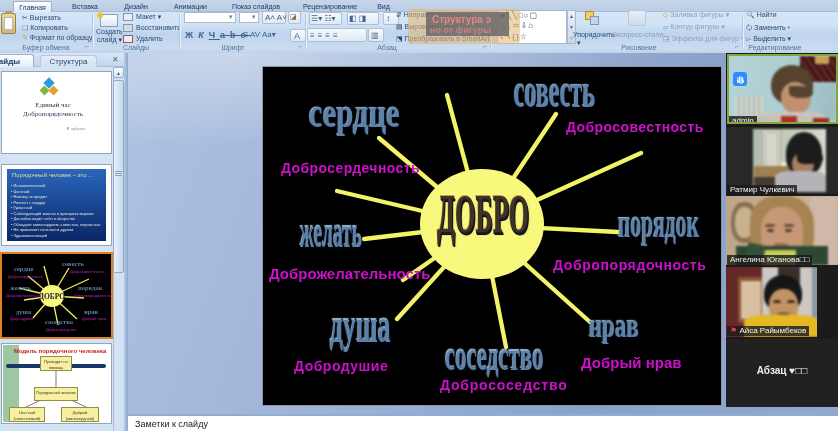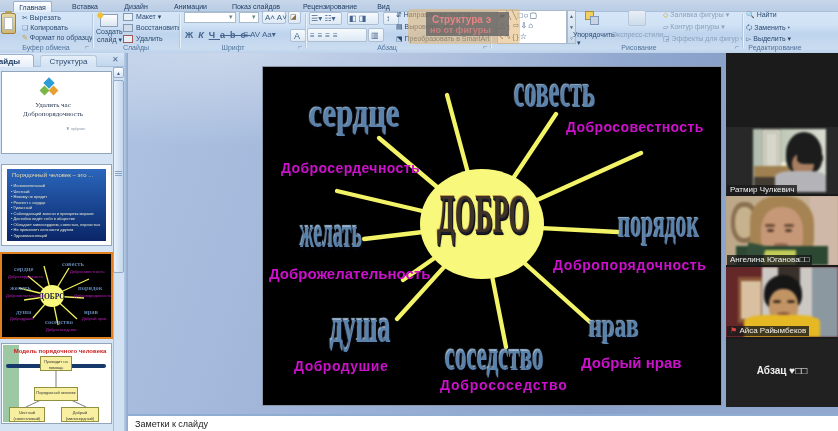--- a/index.html
+++ b/index.html
@@ -128,21 +128,21 @@
   <div id="lpanel">
     <div class="abs" style="left:0;top:0;width:128px;height:14px;background:linear-gradient(#d8e6f5,#c2d6ec);border-bottom:1px solid #aabfda;"></div>
     <div class="abs" style="left:-26px;top:1px;width:60px;height:13px;background:linear-gradient(#fdfeff,#e6eef8);border:1px solid #9ab1cc;border-bottom:none;border-radius:3px 3px 0 0;font-size:8px;color:#1e3c64;text-align:center;line-height:13px;font-weight:bold;">Слайды</div>
     <div class="abs" style="left:40px;top:2px;width:57px;height:12px;font-size:8px;color:#2c4a70;text-align:center;line-height:12px;border:1px solid #b6c8dc;border-bottom:none;border-radius:3px 3px 0 0;background:linear-gradient(#e4eef8,#d2e2f2);">Структура</div>
     <div class="abs" style="left:112px;top:2px;font-size:8px;color:#4a6a90;">✕</div>
 
     <div class="thumb" style="left:1px;top:18px;width:111px;height:83px;"></div>
     <div class="abs" style="left:45px;top:26px;width:8px;height:8px;background:#2e9cd8;transform:rotate(45deg);"></div>
     <div class="abs" style="left:41px;top:34px;width:7px;height:7px;background:#7ab648;transform:rotate(45deg);"></div>
     <div class="abs" style="left:50px;top:34px;width:7px;height:7px;background:#e8a030;transform:rotate(45deg);"></div>
-    <div class="abs" style="left:0px;top:48px;width:106px;text-align:center;font-family:'Liberation Serif',serif;font-size:7px;color:#283850;">Удалить час</div>
+    <div class="abs" style="left:0px;top:48px;width:106px;text-align:center;font-family:'Liberation Serif',serif;font-size:7px;color:#283850;">Единый час</div>
     <div class="abs" style="left:0px;top:57px;width:106px;text-align:center;font-family:'Liberation Serif',serif;font-size:7px;color:#283850;">Добропорядочность</div>
     <div class="abs" style="left:66px;top:73px;font-size:4px;color:#8898a8;">♜ лубрикс</div>
 
     <div class="thumb" style="left:1px;top:111px;width:111px;height:82px;"></div>
     <div class="abs" style="left:7px;top:116px;width:99px;height:72px;background:linear-gradient(#2a66bc,#0a2668);"></div>
     <div class="abs" style="left:12px;top:119px;font-size:6px;color:#ead9a8;">Порядочный человек – это ...</div>
     <div class="abs" style="left:11px;top:130px;font-size:4px;line-height:5.5px;color:#e8e8d0;">• Исполнительный<br>• Честный<br>• Никому не вредит<br>• Реагент с сердце<br>• Гуманный<br>• Соблюдающий законы и принципы морали<br>• Достойно ведёт себя в обществе<br>• Обладает милосердием, совестью, верностью<br>• Не причиняет неясности другим<br>• Здравомыслящий</div>
 
     <div class="abs" style="left:0px;top:199px;width:113px;height:87px;background:#000;border:2px solid #e08020;"></div>
     <svg class="abs" width="109" height="83" style="left:2px;top:201px;">
@@ -236,20 +236,40 @@
     <div class="mw" style="left:290px;top:190px;letter-spacing:0.6px;">Добропорядочность</div>
     <div class="mw" style="left:31px;top:291px;letter-spacing:0.5px;">Добродушие</div>
     <div class="mw" style="left:177px;top:310px;letter-spacing:0.8px;">Добрососедство</div>
     <div class="mw" style="left:318px;top:287px;font-size:15px;">Добрый нрав</div>
   </div>
   <div id="notes">
       <div style="position:absolute;left:7px;top:3px;font-size:9px;color:#1a1a1a;">Заметки к слайду</div>
     </div>
   <div id="sidebar">
 
+    <div class="abs" style="left:1px;top:1px;width:111px;height:70px;border:2px solid #84a43c;background:#b0d0d4;overflow:hidden;">
+      <div class="abs" style="left:0;top:0;width:107px;height:64px;filter:blur(1.1px);background:linear-gradient(100deg,#b4d4d8 0%,#aecdd2 55%,#9cbcc2 100%);">
+        <div class="abs" style="left:71px;top:0px;width:40px;height:26px;background:repeating-linear-gradient(55deg,#622626 0 3px,#3c1618 3px 6px);"></div>
+        <div class="abs" style="left:86px;top:0px;width:14px;height:8px;background:#c8a050;"></div>
+        <div class="abs" style="left:6px;top:40px;width:28px;height:25px;background:repeating-linear-gradient(90deg,#ccd4cc 0 3px,#b4bcb8 3px 5px);"></div>
+        <div class="abs" style="left:42px;top:9px;width:42px;height:40px;background:#55432f;border-radius:50% 50% 42% 46%;"></div>
+        <div class="abs" style="left:52px;top:26px;width:30px;height:32px;background:#c09070;border-radius:46% 54% 48% 52%;"></div>
+        <div class="abs" style="left:60px;top:30px;width:24px;height:12px;background:#55432f;border-radius:0 60% 40% 40%;"></div>
+        <div class="abs" style="left:28px;top:56px;width:68px;height:10px;background:#cac6bc;border-radius:40% 40% 0 0;"></div>
+        <div class="abs" style="left:24px;top:60px;width:74px;height:15px;background:#c6c2b8;"></div>
+        <div class="abs" style="left:52px;top:60px;width:16px;height:15px;background:#ae2e2e;"></div>
+        <div class="abs" style="left:84px;top:62px;width:16px;height:13px;background:#a42a2a;"></div>
+      </div>
+      <svg class="abs" style="left:4px;top:16px;" width="14" height="14">
+          <rect width="14" height="14" rx="3" fill="#2d8cff"></rect>
+          <path d="M5 11 L5 5.5 M6.6 10 L6.6 4.4 M8.2 10 L8.2 4.6 M9.7 10.5 L9.7 5.6" stroke="#fff" stroke-width="1.1"></path>
+          <path d="M4.2 8.5 Q5.5 10.5 7 11 L9.5 11 Q10.5 10 10.3 8.2" stroke="#fff" stroke-width="1.1" fill="none"></path>
+        </svg>
+      <div class="vlabel" style="left:0px;top:60px;">admin</div>
+    </div>
 
     <div class="abs" style="left:0px;top:74px;width:112px;height:67px;background:#282828;overflow:hidden;">
       <div class="abs" style="left:27px;top:2px;width:73px;height:63px;filter:blur(1.1px);background:linear-gradient(90deg,#b0bcae 0%,#c4ccba 50%,#d8dcd0 100%);">
         <div class="abs" style="left:9px;top:0;width:19px;height:63px;background:#d6d6ca;border:1px solid #a8a896;"></div>
         <div class="abs" style="left:12px;top:3px;width:13px;height:44px;border:1px solid #b4b4a2;"></div>
         <div class="abs" style="left:1px;top:37px;width:45px;height:11px;background:#a08050;"></div>
         <div class="abs" style="left:28px;top:33px;width:5px;height:4px;background:#f0ecd0;"></div>
         <div class="abs" style="left:41px;top:33px;width:5px;height:4px;background:#f0ecd0;"></div>
         <div class="abs" style="left:1px;top:48px;width:45px;height:15px;background:#443c32;"></div>
         <div class="abs" style="left:33px;top:3px;width:36px;height:42px;background:#1c1c1c;border-radius:50% 50% 34% 38%;"></div>
@@ -272,21 +292,21 @@
         <div class="abs" style="left:41px;top:33px;width:7px;height:3px;background:#4c382a;border-radius:50%;"></div>
         <div class="abs" style="left:59px;top:33px;width:7px;height:3px;background:#4c382a;border-radius:50%;"></div>
         <div class="abs" style="left:48px;top:47px;width:14px;height:4px;background:#9a6a52;border-radius:40%;"></div>
         <div class="abs" style="left:10px;top:50px;width:92px;height:19px;background:#2c4832;"></div>
         <div class="abs" style="left:36px;top:54px;width:34px;height:15px;background:#c2cc58;"></div>
         <div class="abs" style="left:20px;top:48px;width:18px;height:21px;background:#35503a;transform:rotate(12deg);"></div>
       </div>
       <div class="vlabel" style="left:1px;top:59px;">Ангелина Юганова□□</div>
     </div>
 
-    <div class="abs" style="left:0px;top:214px;width:112px;height:70px;background:#642828;overflow:hidden;">
+    <div class="abs" style="left:0px;top:214px;width:91px;height:70px;background:#642828;overflow:hidden;">
       <div class="abs" style="left:0;top:0;width:112px;height:70px;filter:blur(1.1px);background:#642828;">
         <div class="abs" style="left:12px;top:10px;width:26px;height:46px;background:#8a5636;"></div>
         <div class="abs" style="left:15px;top:14px;width:20px;height:38px;background:#d8c0a0;"></div>
         <div class="abs" style="left:36px;top:0;width:50px;height:70px;background:#ccc8c4;"></div>
         <div class="abs" style="left:52px;top:0;width:22px;height:26px;background:#38302a;"></div>
         <div class="abs" style="left:86px;top:0;width:26px;height:70px;background:#8c98a0;"></div>
         <div class="abs" style="left:38px;top:8px;width:38px;height:36px;background:#161616;border-radius:50% 50% 40% 40%;"></div>
         <div class="abs" style="left:43px;top:22px;width:29px;height:34px;background:#c29464;border-radius:46% 46% 42% 42%;"></div>
         <div class="abs" style="left:47px;top:33px;width:8px;height:3px;background:#3a2a1c;border-radius:50%;"></div>
         <div class="abs" style="left:61px;top:33px;width:8px;height:3px;background:#3a2a1c;border-radius:50%;"></div>

